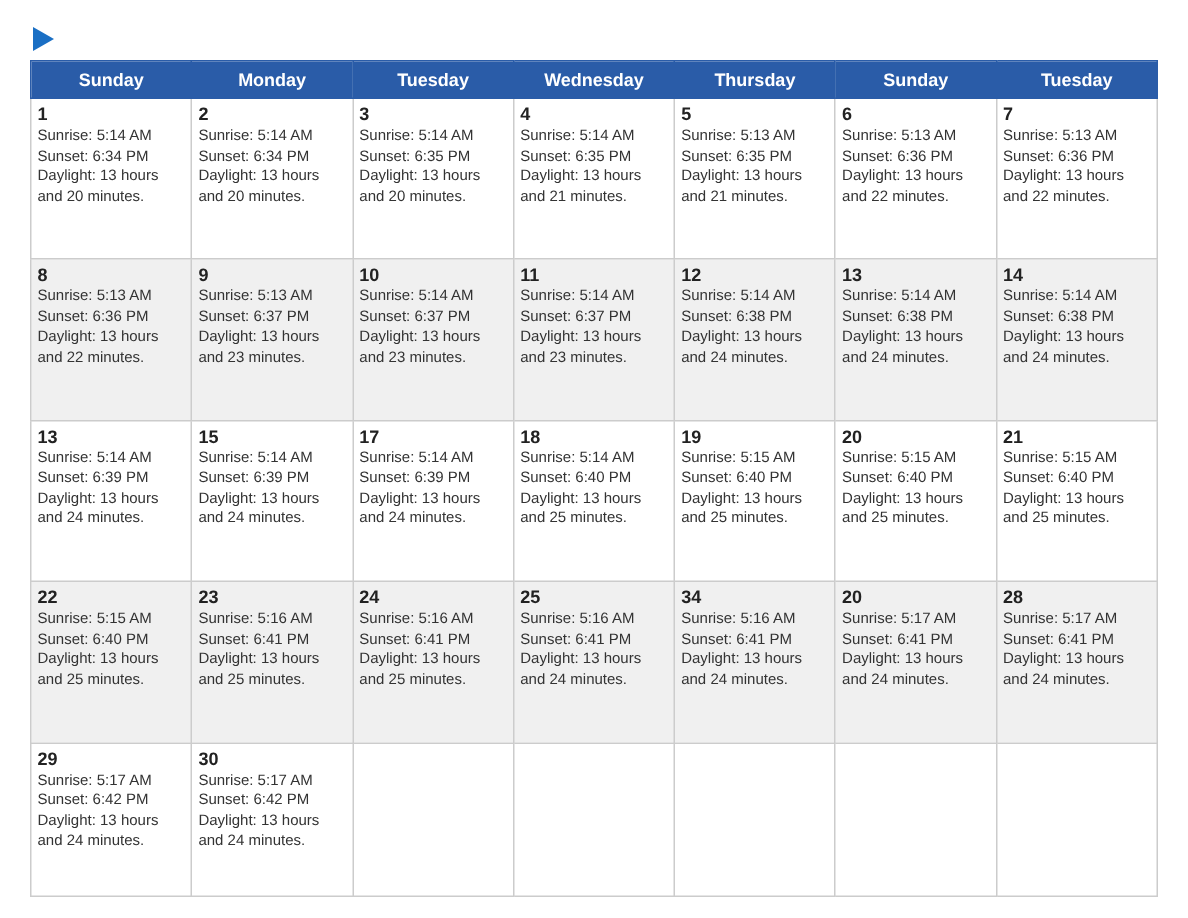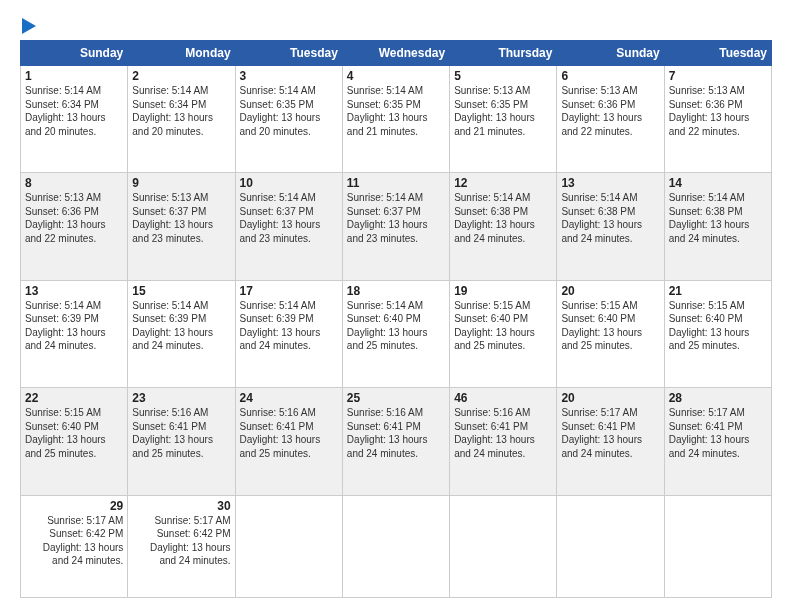--- a/index.html
+++ b/index.html
@@ -63,33 +63,33 @@
       border-collapse: collapse;
       width: 100%;
       table-layout: fixed;
     }
     .calendar th {
       background: #2a5ca8;
       color: #fff;
       font-size: 12px;
       font-weight: bold;
       padding: 5px 4px;
-      text-align: right;
+      text-align: center;
       border: 1px solid #2a5ca8;
     }
     .calendar td {
       border: 1px solid #ccc;
       vertical-align: top;
       padding: 3px 4px;
       font-size: 9.5px;
       color: #222;
       background: #fff;
       height: 80px;
     }
-    .calendar tr:last-child td { height: 70px; text-align: right; }
+    .calendar tr:last-child td { height: 70px; }
     .day-num {
       font-size: 12px;
       font-weight: bold;
       display: block;
       margin-bottom: 1px;
     }
     .day-info {
       font-size: 10px;
       line-height: 1.35;
       color: #333;
@@ -304,21 +304,21 @@
 and 25 minutes.</div>
           </td>
           <td>
             <span class="day-num">25</span>
             <div class="day-info" style="white-space: pre-line;">Sunrise: 5:16 AM
 Sunset: 6:41 PM
 Daylight: 13 hours
 and 24 minutes.</div>
           </td>
           <td>
-            <span class="day-num">46</span>
+            <span class="day-num">34</span>
             <div class="day-info" style="white-space: pre-line;">Sunrise: 5:16 AM
 Sunset: 6:41 PM
 Daylight: 13 hours
 and 24 minutes.</div>
           </td>
           <td>
             <span class="day-num">20</span>
             <div class="day-info" style="white-space: pre-line;">Sunrise: 5:17 AM
 Sunset: 6:41 PM
 Daylight: 13 hours

